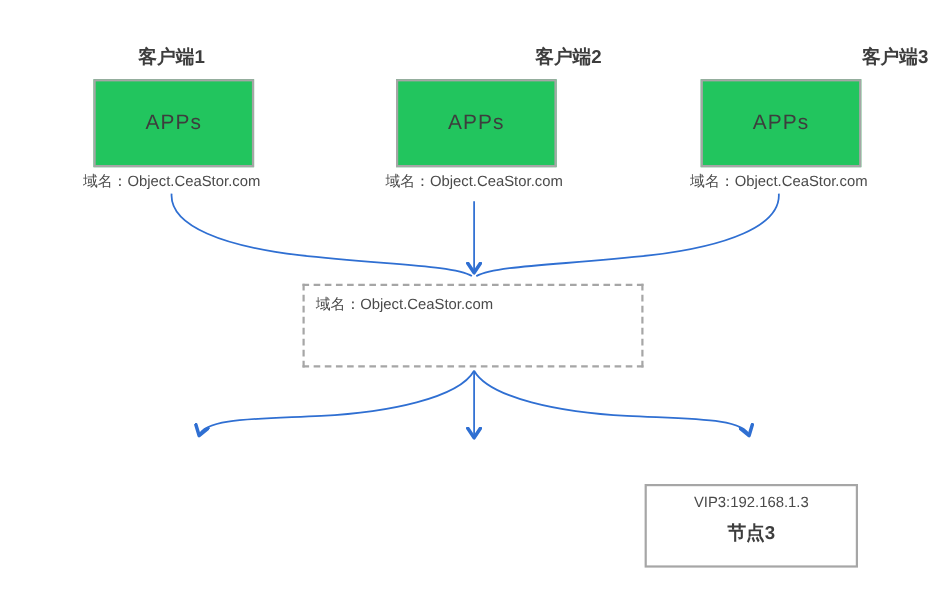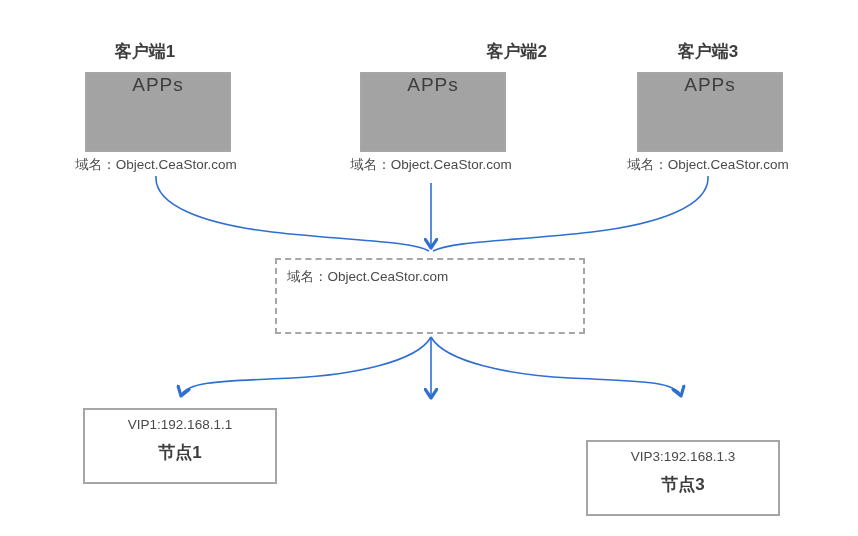--- a/index.html
+++ b/index.html
@@ -19,22 +19,22 @@
   .connectors{position:absolute;left:0;top:0;width:858px;height:536px;}
   .conn{stroke:var(--arrow);stroke-width:1.6;fill:none;}
   .arrowhead{stroke:var(--arrow);fill:none;stroke-width:2.2;}
 
   .client-title{
     position:absolute;width:220px;top:40px;
     text-align:center;font-size:17px;font-weight:bold;color:var(--text);
   }
   .client-box{
     position:absolute;top:72px;width:142px;height:76px;
-    border:2px solid var(--border);background:#a3a3a3;
-    display:flex;align-items:flex-start;justify-content:center;
+    border:2px solid var(--border);background:#22c55e;
+    display:flex;align-items:center;justify-content:center;
   }
   .apps-label{font-size:19px;letter-spacing:1px;color:var(--text);}
   .domain-label{
     position:absolute;width:260px;top:156px;
     text-align:center;font-size:13.5px;color:var(--subtext);
   }
 
   .dns-box{
     position:absolute;left:275px;top:258px;width:310px;height:76px;
     box-sizing:border-box;
@@ -47,23 +47,23 @@
   .node-box{
     position:absolute;top:408px;width:194px;height:76px;
     box-sizing:border-box;
     border:2px solid var(--border);background:#ffffff;
     display:flex;flex-direction:column;align-items:center;
   }
   .vip-label{font-size:13.5px;color:var(--subtext);margin-top:7px;}
   .node-label{font-size:17px;font-weight:bold;color:var(--text);margin-top:9px;}
 
   
-  .c1 .client-title{left:35px;}   .c1 .client-box{left:85px;}  .c1 .domain-label{left:26px;}
+  .c1 .client-title{left:46px;}   .c1 .client-box{left:85px;}  .c1 .domain-label{left:26px;}
   .c2 .client-title{left:327px;text-align:right;}  .c2 .client-box{left:360px;} .c2 .domain-label{left:301px;}
-  .c3 .client-title{left:598px;}  .c3 .client-box{left:637px;} .c3 .domain-label{left:578px;}
+  .c3 .client-title{left:624px;text-align:right;}  .c3 .client-box{left:637px;} .c3 .domain-label{left:578px;}
   .n1{left:83px;} .n2{left:334px;} .n3{left:586px;margin-top:32px;}
 </style>
 </head>
 <body>
 
 <div class="canvas">
 
   <svg class="connectors" viewBox="0 0 858 536" xmlns="http://www.w3.org/2000/svg">
     <defs>
       <marker id="arw" viewBox="0 0 10 10" refX="7" refY="5" markerWidth="9" markerHeight="9" orient="auto-start-reverse">
@@ -101,24 +101,20 @@
     <div class="client-box">
       <span class="apps-label">APPs</span>
     </div>
     <div class="domain-label">域名：Object.CeaStor.com</div>
   </div>
 
   <div class="dns-box">
     <div class="dns-line">域名：Object.CeaStor.com</div>
   </div>
 
-  <div class="node-box n1">
-    <div class="vip-label">VIP1:192.168.1.1</div>
-    <div class="node-label">节点1</div>
-  </div>
 
 
   <div class="node-box n3">
     <div class="vip-label">VIP3:192.168.1.3</div>
     <div class="node-label">节点3</div>
   </div>
 
 </div>
 
 </body></html>

